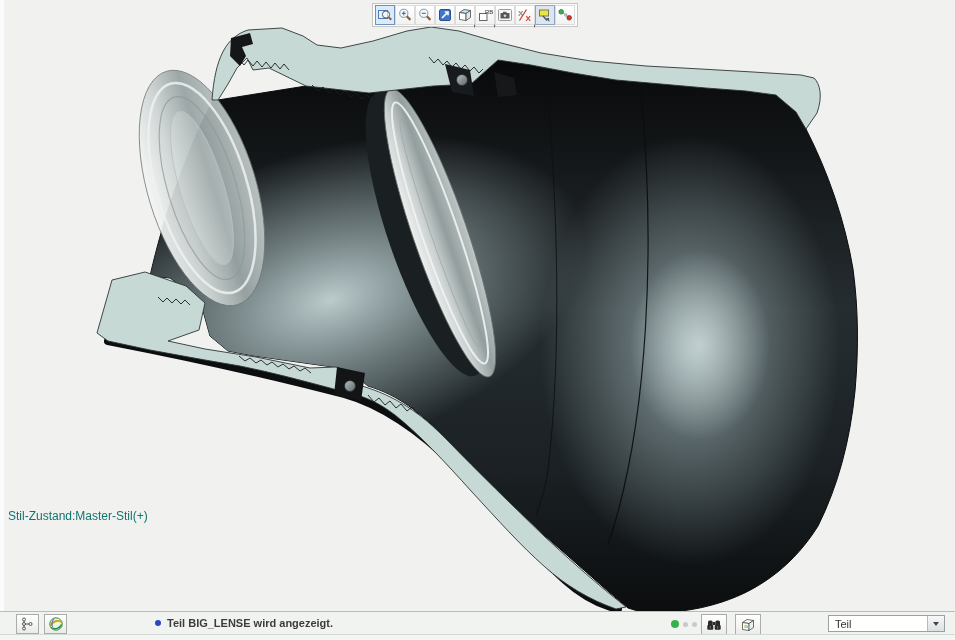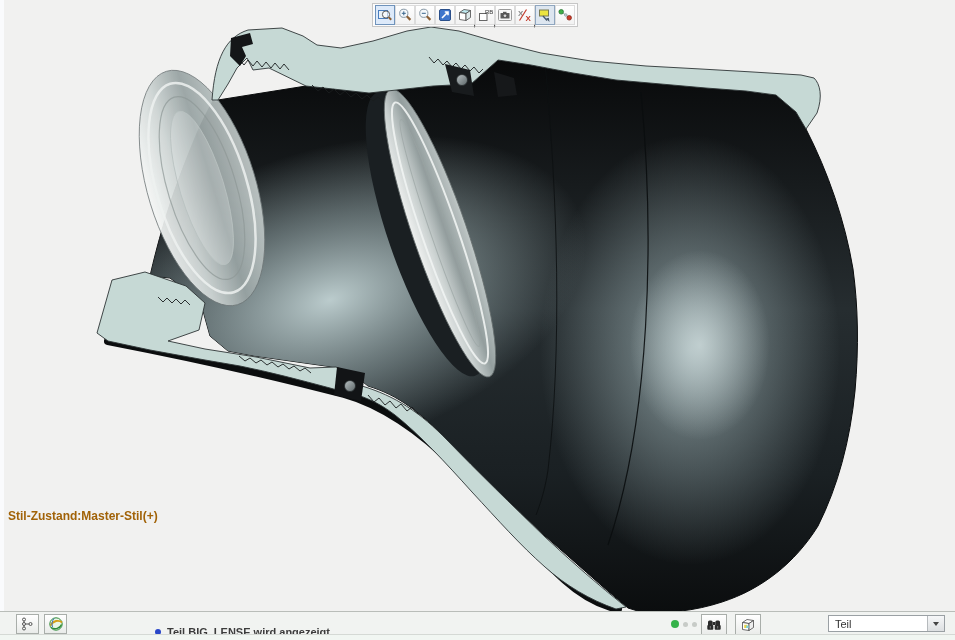--- a/index.html
+++ b/index.html
@@ -2,41 +2,41 @@
 <html><head>
 <meta charset="utf-8">
 <style>
   html,body{margin:0;padding:0;background:#9a9a9a;}
   .app{position:relative;width:955px;height:640px;background:#f1f1f0;overflow:hidden;
        font-family:"Liberation Sans",sans-serif;}
   
   .canvas{position:absolute;left:0;top:0;width:955px;height:611px;background:#f1f1f0;}
   .left-sash{position:absolute;left:0;top:0;width:4px;height:611px;background:#fafbfd;}
   svg.model{position:absolute;left:0;top:0;}
-  .style-state{position:absolute;left:8px;top:509px;font-size:12px;color:#a16207;white-space:nowrap;font-weight:bold;}
+  .style-state{position:absolute;left:8px;top:509px;font-size:12px;color:#0f766e;white-space:nowrap;}
   
   .gtoolbar{position:absolute;left:372px;top:3px;height:24px;background:#fcfcfc;
             border:1px solid #c6c6c6;display:flex;align-items:center;padding:0 2px;box-sizing:border-box;}
   .tbtn{position:relative;width:20px;height:20px;border:1px solid #dcdcdc;margin:0;
         background:linear-gradient(#ffffff,#f2f2f2);display:flex;align-items:center;justify-content:center;
         box-sizing:border-box;padding:0;cursor:default;}
   .tbtn.active{border-color:#6f93bb;background:#ddeafa;}
   .tbtn.active2{border-color:#8fa6bf;background:#dde6f0;}
   .tbtn .dd{position:absolute;right:-2px;bottom:-4px;font-size:10px;color:#333;line-height:1;}
   
   .statusbar{position:absolute;left:0;top:611px;width:955px;height:23px;background:#f1f3f1;
              border-top:1px solid #b9bdb9;box-sizing:border-box;}
   .substatus{position:absolute;left:0;top:634px;width:955px;height:6px;background:#f1f6f2;
              border-top:1px solid #d5d9d5;box-sizing:border-box;}
   .sbtn{position:absolute;top:2px;width:23px;height:20px;border:1px solid #a9aeaa;
         background:linear-gradient(#ffffff,#e9ebe9);display:flex;align-items:center;justify-content:center;
         box-sizing:border-box;padding:0;}
   #btn-tree{left:16px;}
   #btn-browser{left:44px;}
-  .status-msg{position:absolute;left:155px;top:14px;display:flex;align-items:center;gap:6px;
+  .status-msg{position:absolute;left:155px;top:5px;display:flex;align-items:center;gap:6px;
               font-size:11px;font-weight:bold;color:#3c3c3c;}
   .bullet{width:6px;height:6px;border-radius:50%;background:#2946c8;flex:0 0 auto;}
   .dots{position:absolute;left:671px;top:8px;display:flex;align-items:center;gap:4px;}
   .dot-g{width:8px;height:8px;border-radius:50%;background:#35b24a;}
   .dot-s{width:5px;height:5px;border-radius:50%;background:#c7cbc7;}
   #btn-find{left:701px;width:26px;height:22px;}
   #btn-filterbox{left:735px;width:26px;height:22px;}
   .combo{position:absolute;left:828px;top:3px;width:117px;height:17px;border:1px solid #9aa0a4;
          background:#fff;display:flex;box-sizing:border-box;cursor:default;}
   .combo-text{flex:1;font-size:11px;color:#333;padding-top:2px;padding-left:6px;overflow:hidden;}

